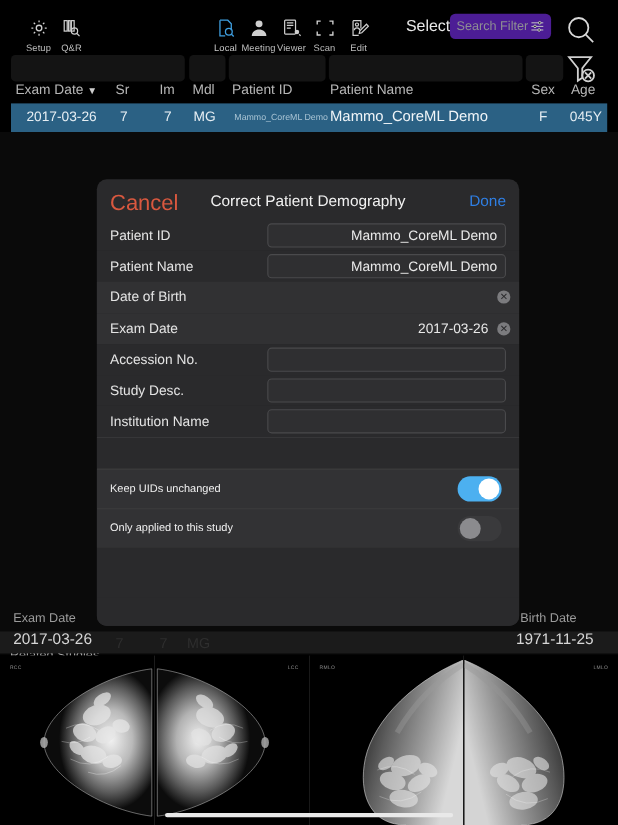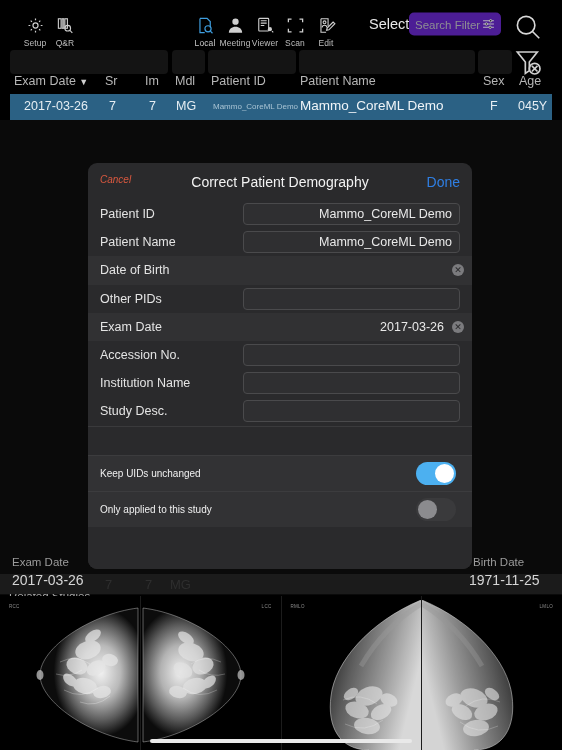--- a/index.html
+++ b/index.html
@@ -69,21 +69,21 @@
   .thumb .marker.left { left:9px; }
   .thumb .marker.right { right:9px; }
   .breast { position:absolute; bottom:6px; }
 
   
   .modal {
     position:absolute; left:88px; top:163px; width:384px; height:406px;
     background:#2a2a2c; border-radius:9px; overflow:hidden;
   }
   .modal-head { position:relative; height:37px; }
-  .modal-cancel { position:absolute; left:12px; top:11px; font-size:10px; color:#d9583f;font-style:italic; }
+  .modal-cancel { position:absolute; left:12px; top:11px; font-size:20px; color:#d9583f; }
   .modal-title { position:absolute; left:0; right:0; top:11px; text-align:center; font-size:14px; color:#f2f2f2; }
   .modal-done { position:absolute; right:12px; top:11px; font-size:14px; color:#2f7fe4; }
 
   .frow { position:relative; height:28.2px; display:flex; align-items:center; background:#2a2a2c; }
   .frow.alt { background:#313133; }
   .frow .flabel { position:absolute; left:12px; font-size:12.5px; color:#e4e4e4; }
   .finput {
     position:absolute; left:155px; width:217px; height:22px;
     background:#2f2f31; border:1px solid #4a4a4c; border-radius:4px;
   }
@@ -434,49 +434,43 @@
       </span>
     </div>
 
     <div class="frow alt">
       <span class="flabel">Date of Birth</span>
       <span class="plain-val"></span>
       <span class="clear-btn">✕</span>
     </div>
 
 
-    <div class="frow">
-      <span class="flabel">Other PIDs</span>
-      <span class="finput">
-        <span class="fval"></span>
-      </span>
-    </div>
 
     <div class="frow alt">
       <span class="flabel">Exam Date</span>
       <span class="plain-val">2017-03-26</span>
       <span class="clear-btn">✕</span>
     </div>
 
     <div class="frow">
       <span class="flabel">Accession No.</span>
       <span class="finput">
         <span class="fval"></span>
       </span>
     </div>
 
     <div class="frow">
-      <span class="flabel">Institution Name</span>
+      <span class="flabel">Study Desc.</span>
       <span class="finput">
         <span class="fval"></span>
       </span>
     </div>
 
     <div class="frow">
-      <span class="flabel">Study Desc.</span>
+      <span class="flabel">Institution Name</span>
       <span class="finput">
         <span class="fval"></span>
       </span>
     </div>
 
     <div class="gap-band"></div>
 
     <div class="trow">
       <span class="tlabel">Keep UIDs unchanged</span>
       <span class="switch on">

